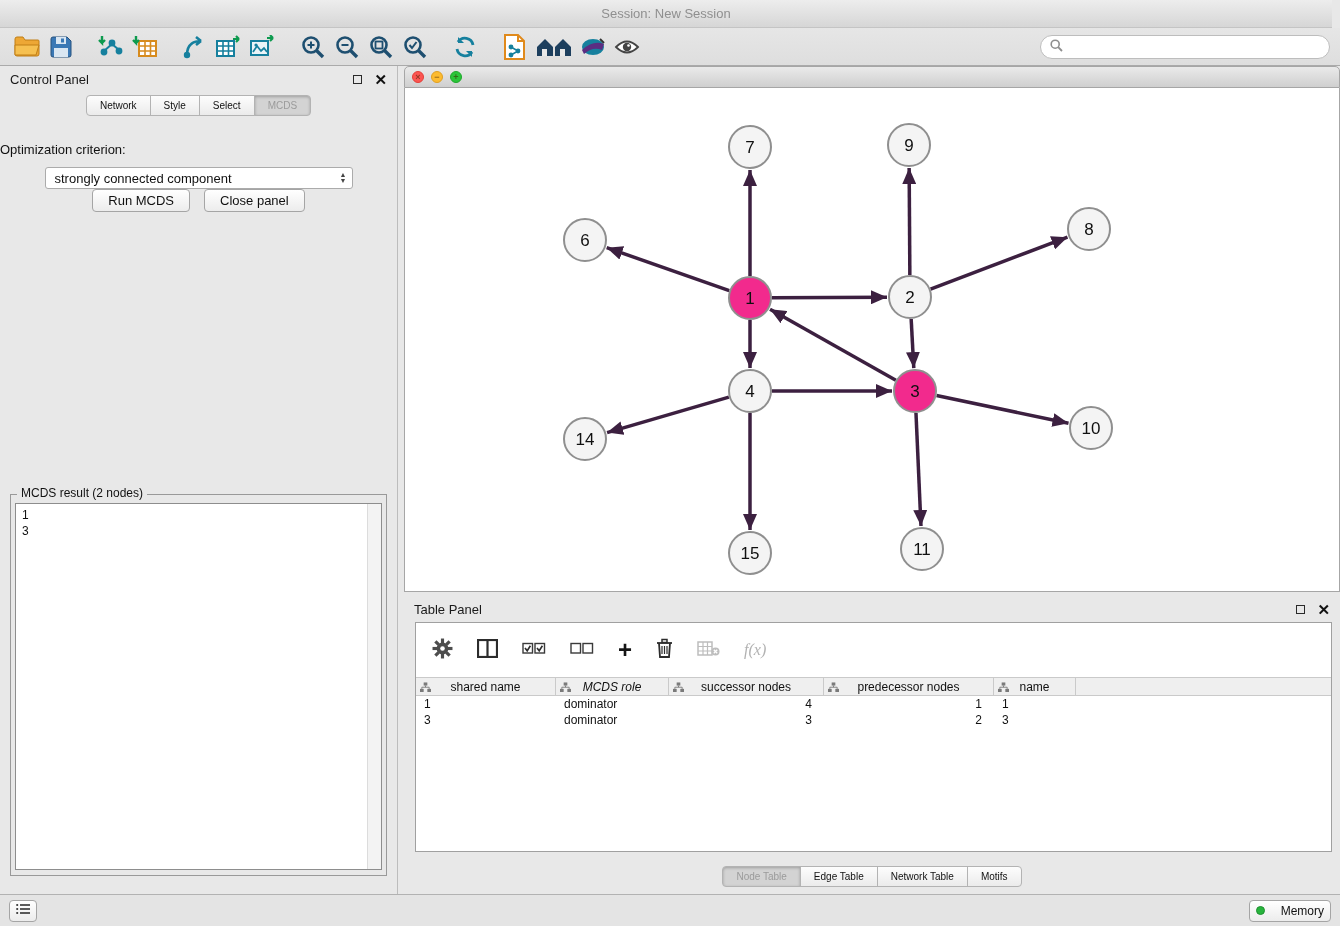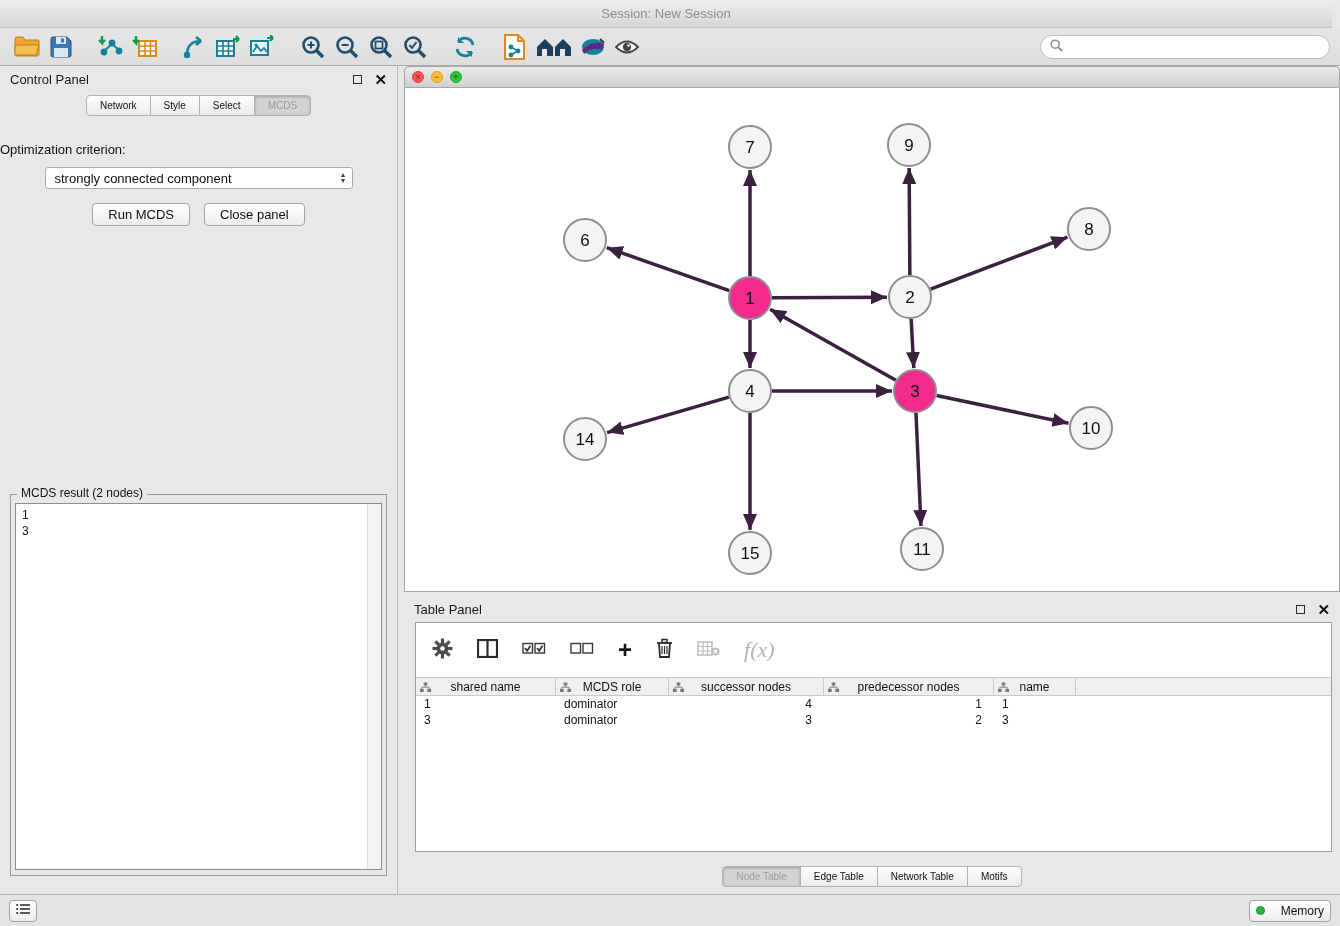--- a/index.html
+++ b/index.html
@@ -50,21 +50,21 @@
   .tab:first-child { border-radius:4px 0 0 4px; margin-left:0; }
   .tab:last-child { border-radius:0 4px 4px 0; }
   .tab.active { background:#d3d3d3; color:#9b9b9b; box-shadow:inset 0 1px 3px rgba(0,0,0,.25); }
   .opt-label { text-align:left; font-size:13px; margin-top:26px; color:#111; }
   .dropdown {
     margin:10px auto 0; width:308px; height:22px; background:#fff;
     border:1px solid #ababab; border-radius:3px;
     display:flex; align-items:center; padding:0 5px 0 9px; font-size:13px; color:#111;
   }
   .dd-stepper { margin-left:auto; display:flex; flex-direction:column; line-height:6px; font-size:7px; color:#444; padding-left:4px; }
-  .btn-row { display:flex; justify-content:center; gap:14px; margin-top:14px; }
+  .btn-row { display:flex; justify-content:center; gap:14px; }
   .btn {
     font-size:13px; padding:3px 15px; color:#111;
     background:linear-gradient(#ffffff,#ececec);
     border:1px solid #a5a5a5; border-radius:4px;
   }
   .result-fieldset {
     position:absolute; left:10px; right:10px; top:428px; bottom:18px;
     border:1px solid #999;
   }
   .result-legend {
@@ -89,21 +89,21 @@
   .tl.red   { background:#fc5551; border:1px solid #e2403a; }
   .tl.yellow{ background:#fdbb2f; border:1px solid #dfa023; }
   .tl.green { background:#2bc539; border:1px solid #1fa82c; }
   .nw-title { position:absolute; left:0; right:0; text-align:center; font-size:13px; color:#333; }
   .nw-canvas { position:absolute; top:22px; left:0; right:0; bottom:0; background:#fff; border:1px solid #a6a6a6; border-top:none; }
   .nw-canvas svg { position:absolute; left:0; top:0; }
   
   .table-panel { position:absolute; left:404px; top:596px; width:936px; height:298px; }
   .tp-inner { position:absolute; left:11px; right:8px; top:26px; bottom:42px; background:#fff; border:1px solid #a0a0a0; }
   .tp-toolbar { height:54px; display:flex; align-items:center; padding:0 16px; gap:24px; }
-  .fx { font-family:"Liberation Serif", serif; font-style:italic; font-size:22px; color:#b2b2b2; }
+  .fx { font-family:"Liberation Serif", serif; font-style:italic; font-size:16px; color:#b2b2b2; }
   .plus-glyph { font-size:24px; font-weight:bold; color:#151515; line-height:1; }
   .tp-header { display:flex; height:19px; background:#efefef; border-top:1px solid #cacaca; border-bottom:1px solid #cacaca; font-size:12px; color:#111; }
   .th-cell { position:relative; display:flex; align-items:center; justify-content:center; border-right:1px solid #cacaca; }
   .th-cell .hicon { position:absolute; left:4px; top:4px; }
   .tp-row { display:flex; height:16px; font-size:12px; color:#111; align-items:center; }
   .td { overflow:hidden; white-space:nowrap; }
   .td.left { text-align:left; padding-left:8px; }
   .td.right { text-align:right; padding-right:12px; }
   .tp-tabs { position:absolute; bottom:7px; left:0; right:0; display:flex; justify-content:center; }
   
@@ -428,21 +428,21 @@
     <div class="tp-header" id="tp-header">
         <div class="th-cell" style="width: 140px;">
           <svg class="hicon" width="11" height="11" viewBox="0 0 12 12">
             <rect x="4" y="0.5" width="4" height="3.4" fill="#7a7a7a"></rect>
             <rect x="0" y="7.5" width="4" height="3.4" fill="#7a7a7a"></rect>
             <rect x="8" y="7.5" width="4" height="3.4" fill="#7a7a7a"></rect>
             <path d="M6 3.9 v1.8 M2 7.5 v-1.8 h8 v1.8" stroke="#7a7a7a" fill="none"></path>
           </svg>
           <span>shared name</span>
         </div>
-        <div class="th-cell" style="width: 113px;">
+        <div class="th-cell" style="width: 113px; font-style: italic;">
           <svg class="hicon" width="11" height="11" viewBox="0 0 12 12">
             <rect x="4" y="0.5" width="4" height="3.4" fill="#7a7a7a"></rect>
             <rect x="0" y="7.5" width="4" height="3.4" fill="#7a7a7a"></rect>
             <rect x="8" y="7.5" width="4" height="3.4" fill="#7a7a7a"></rect>
             <path d="M6 3.9 v1.8 M2 7.5 v-1.8 h8 v1.8" stroke="#7a7a7a" fill="none"></path>
           </svg>
           <span>MCDS role</span>
         </div>
         <div class="th-cell" style="width: 155px;">
           <svg class="hicon" width="11" height="11" viewBox="0 0 12 12">

